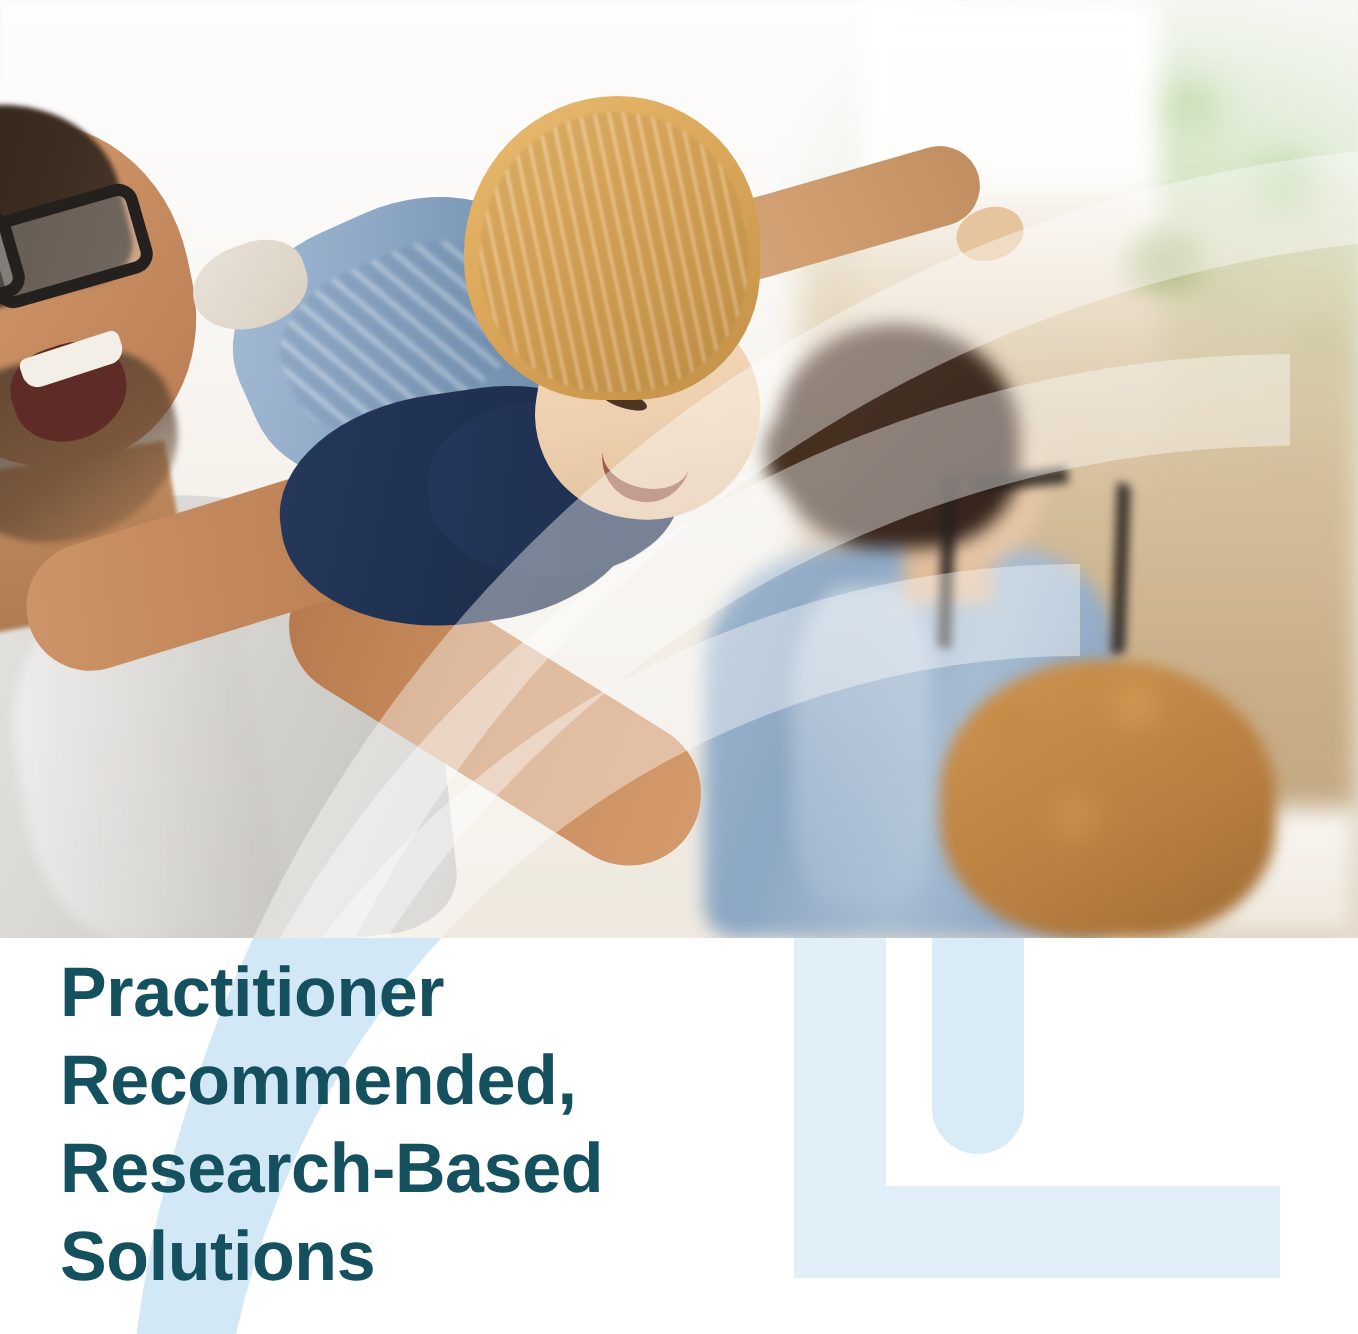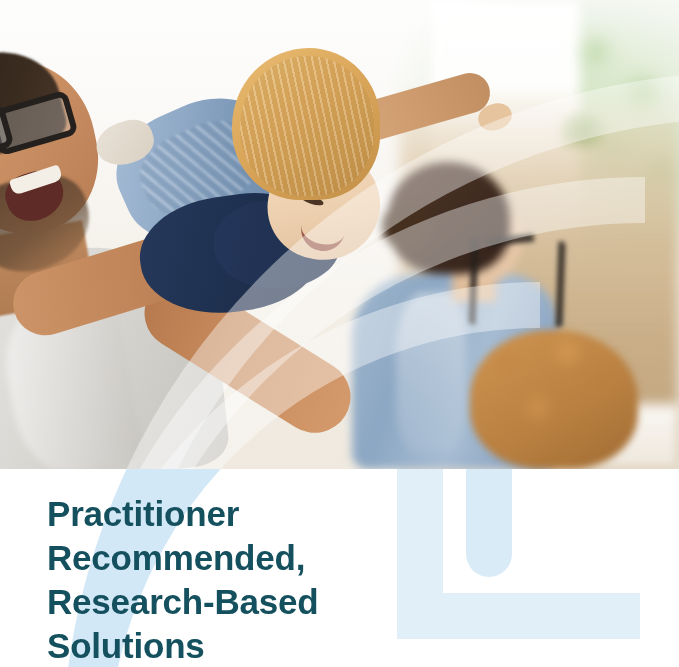--- a/index.html
+++ b/index.html
@@ -497,21 +497,21 @@
     width: 679px;
     height: 198px;
     pointer-events: none;
   }
 
   .headline {
     position: absolute;
     left: 30px;
     top: 6px;
     width: 420px;
-    margin: 17px;
+    margin: 0;
     font-family: "Liberation Sans", sans-serif;
     font-size: 35px;
     font-weight: bold;
     line-height: 44px;
     letter-spacing: -0.2px;
     color: #14505e;
     white-space: pre-line;
   }
 </style>
 </head>

